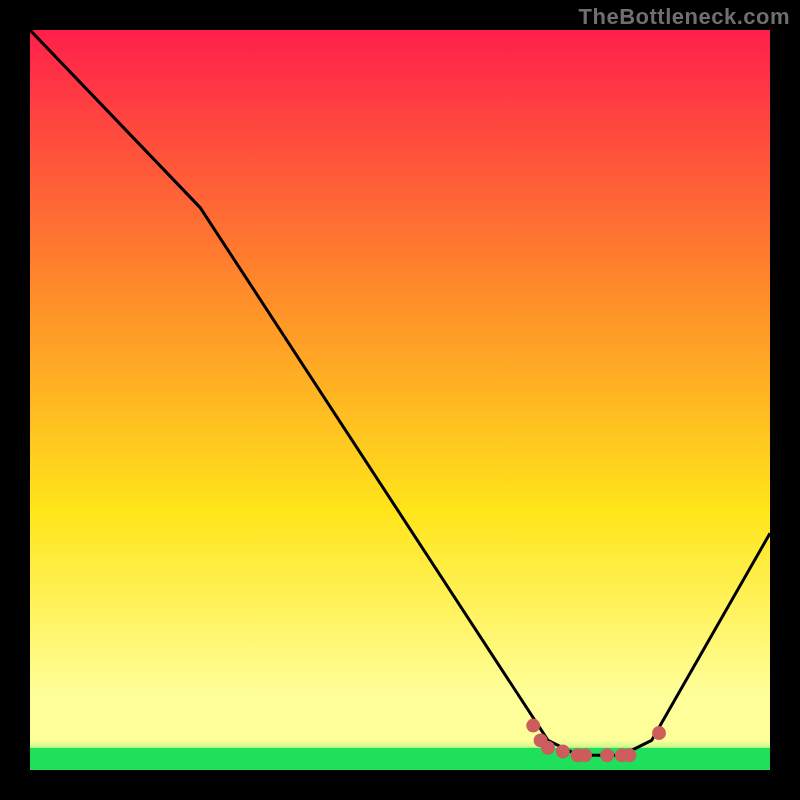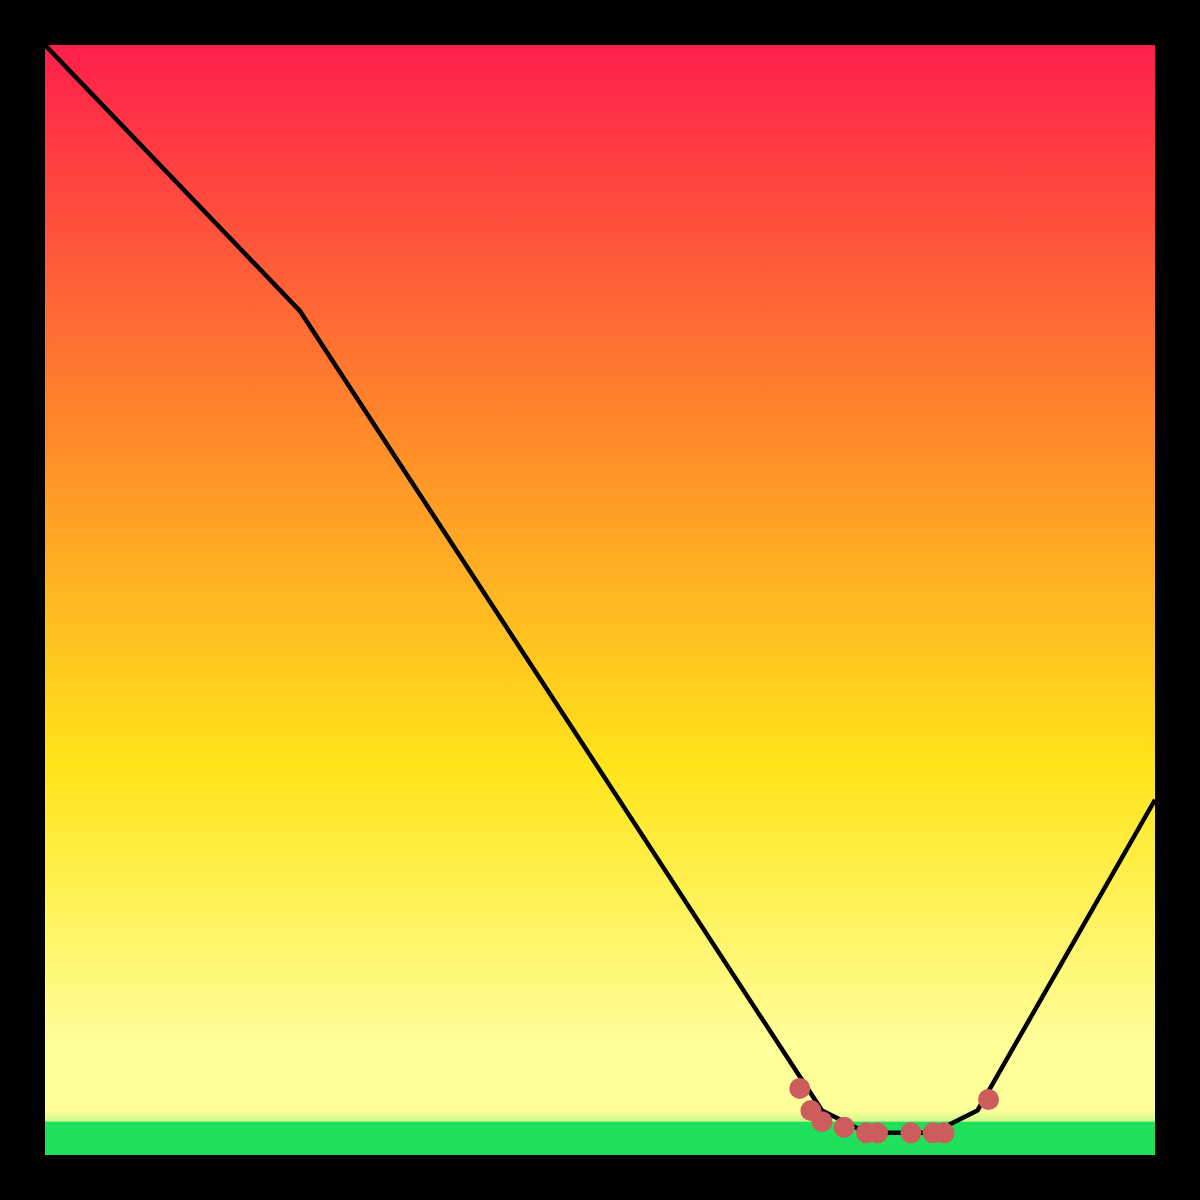--- a/index.html
+++ b/index.html
@@ -37,20 +37,21 @@
   svg {
     display: block;
     width: 740px;
     height: 740px;
   }
 </style>
 </head>
 <body>
 
 <div class="frame">
+  <div class="watermark">TheBottleneck.com</div>
   <div class="plot">
     <svg id="svg" viewBox="0 0 740 740">
         <defs>
           <linearGradient id="bg-grad" x1="0" y1="0" x2="0" y2="1">
             <stop offset="0%" stop-color="#ff1f4b"></stop>
             <stop offset="35%" stop-color="#ff8a2a"></stop>
             <stop offset="65%" stop-color="#ffe51a"></stop>
             <stop offset="90%" stop-color="#ffff9a"></stop>
             <stop offset="96%" stop-color="#ffff9a"></stop>
             <stop offset="100%" stop-color="#1fe05a"></stop>

